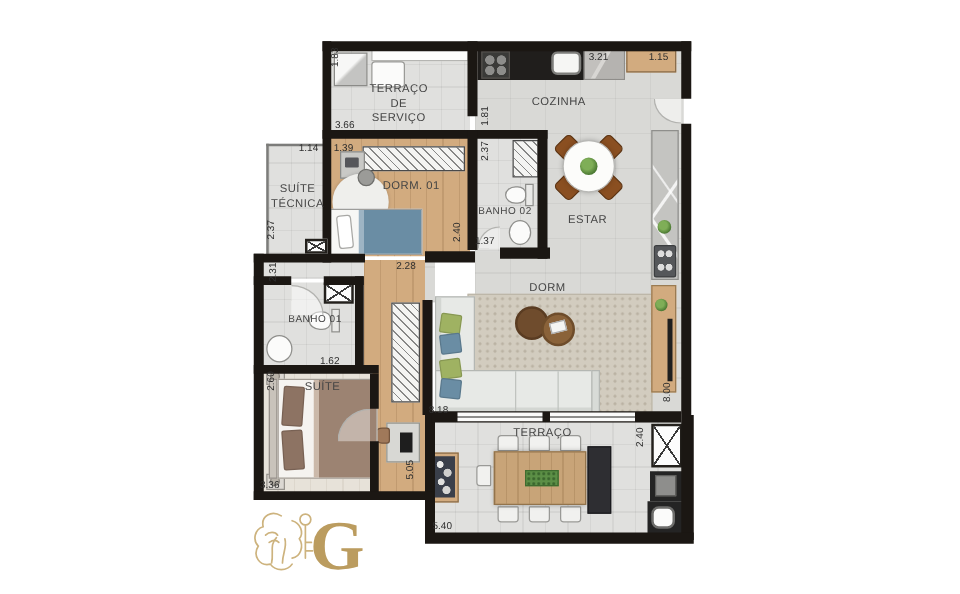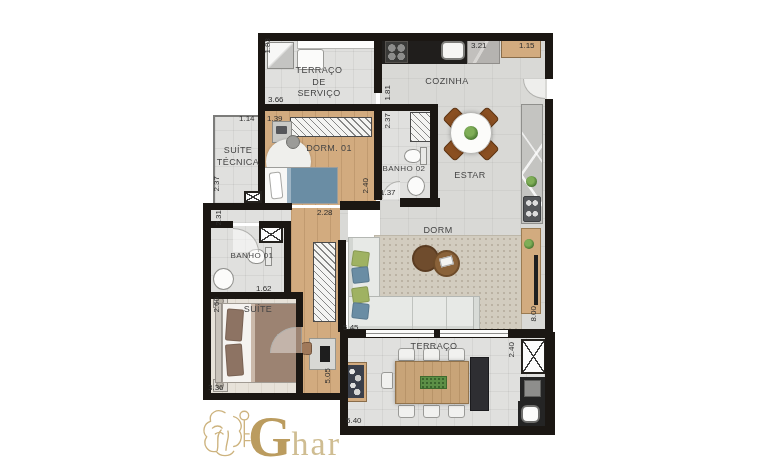--- a/index.html
+++ b/index.html
@@ -228,33 +228,32 @@
   <span class="dim v" style="left:384px;top:113px;">2.37</span>
   <span class="dim v" style="left:362px;top:178px;">2.40</span>
   <span class="dim" style="left:380px;top:189px;">1.37</span>
   <span class="dim v" style="left:213px;top:176px;">2.37</span>
   <span class="dim v" style="left:215px;top:210px;">2.31</span>
   <span class="dim" style="left:317px;top:209px;">2.28</span>
   <span class="dim" style="left:256px;top:285px;">1.62</span>
   <span class="dim v" style="left:213px;top:297px;">2.60</span>
   <span class="dim" style="left:208px;top:384px;">3.36</span>
   <span class="dim v" style="left:324px;top:368px;">5.05</span>
-  <span class="dim" style="left:343px;top:324px;">5.45</span>
+  <span class="dim" style="left:343px;top:324px;">8.18</span>
   <span class="dim v" style="left:530px;top:306px;">8.00</span>
   <span class="dim v" style="left:508px;top:342px;">2.40</span>
   <span class="dim" style="left:346px;top:417px;">5.40</span>
 
   <div class="logo" style="left:196px;top:400px;width:170px;height:60px;">
     <span style="display:inline-block;width:58px;height:56px;">
       <svg width="58" height="56" viewBox="0 0 60 58" fill="none" stroke="#cdb37e" stroke-width="1.4" stroke-linecap="round">
         <path d="M30 9 C22 4 13 9 15 18 C8 20 6 29 11 34 C6 42 12 51 21 49 C25 55 35 55 39 49"></path>
         <path d="M39 13 C46 15 49 23 45 28 C49 34 46 43 39 44"></path>
         <path d="M22 48 C24 40 20 33 26 27 M31 48 C31 40 35 35 33 28"></path>
         <path d="M17 25 C20 22 25 22 27 25 M20 31 C23 29 26 29 28 31"></path>
         <circle cx="50" cy="12" r="4.5"></circle>
         <path d="M50 17 L50 44 M50 38 L56 38 M50 31 L55 31"></path>
       </svg>
     </span>
     <span class="big-g">G</span>
-      <span class="rest">har</span>
   </div>
 
 </div>
 
 </body></html>

